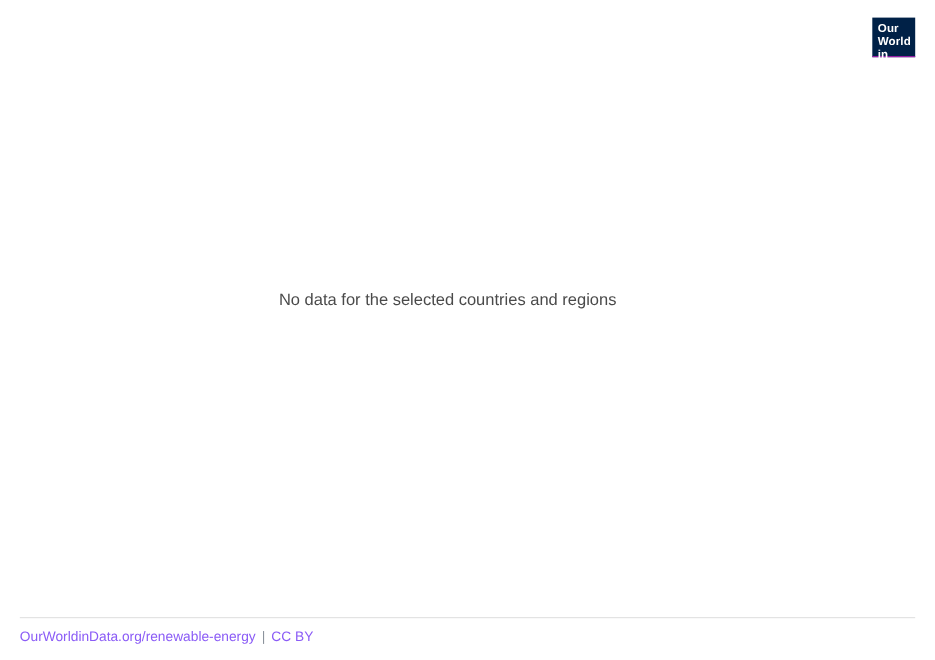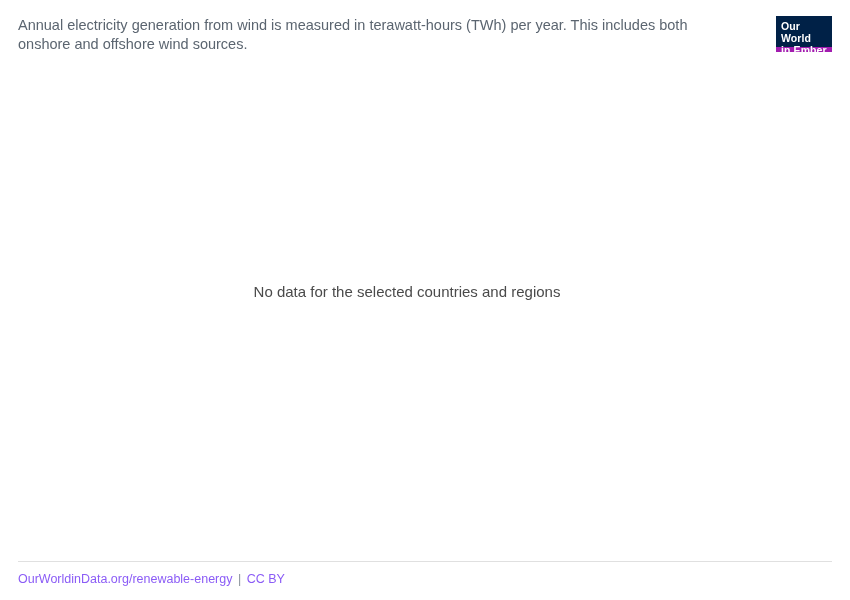--- a/index.html
+++ b/index.html
@@ -43,25 +43,25 @@
     color: #5b6570;
     margin: 0;
     max-width: 690px;
     font-weight: 400;
   }
   
   .owid-logo {
     position: absolute;
     top: 0;
     right: 0;
-    width: 56px;
+    width: 39px;
     height: 36px;
     background: #002147;
     color: #ffffff;
-    border-bottom: 5px solid #a21caf;
+    border-bottom: 1px solid #a21caf;
     box-sizing: border-box;
     padding: 4px 5px 0 5px;
     font-family: "Liberation Sans", sans-serif;
     font-size: 10.5px;
     font-weight: 700;
     line-height: 1.15;
     letter-spacing: 0.1px;
   }
   .owid-logo span {
     display: block;
@@ -119,21 +119,20 @@
     color: #8b939c;
     padding: 0 2px;
   }
 </style>
 </head>
 <body>
 
 <div class="chart-frame">
 
   <div class="header">
-    <p class="chart-subtitle">Annual electricity generation from wind is measured in terawatt-hours (TWh) per year. This includes both onshore and offshore wind sources.</p>
     <div class="owid-logo">
       <span>Our World</span>
       <span>in Ember</span>
     </div>
   </div>
 
   <div class="plot-area">
     <div class="no-data-message">No data for the selected countries and regions</div>
   </div>
 

